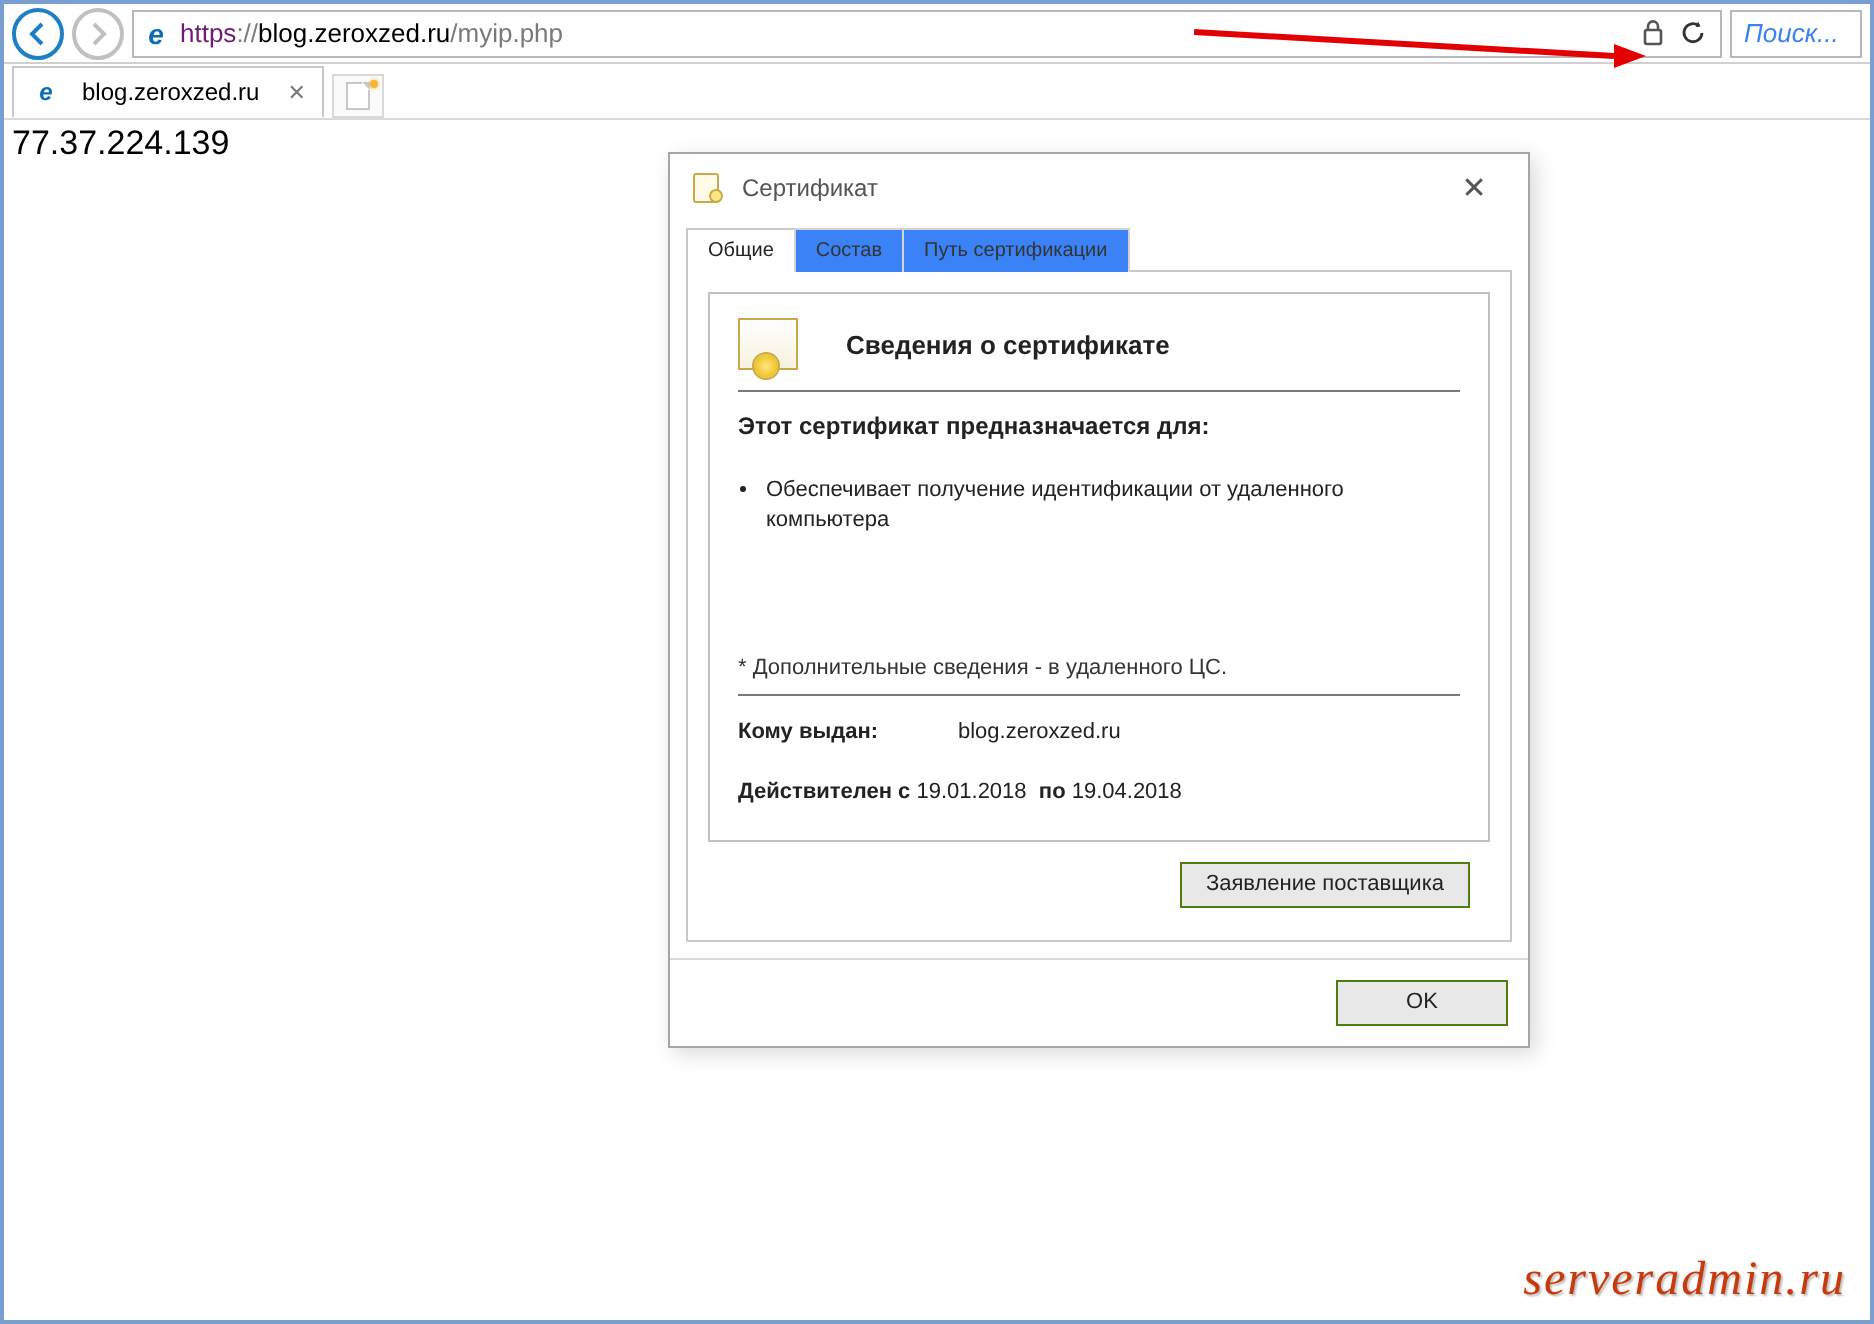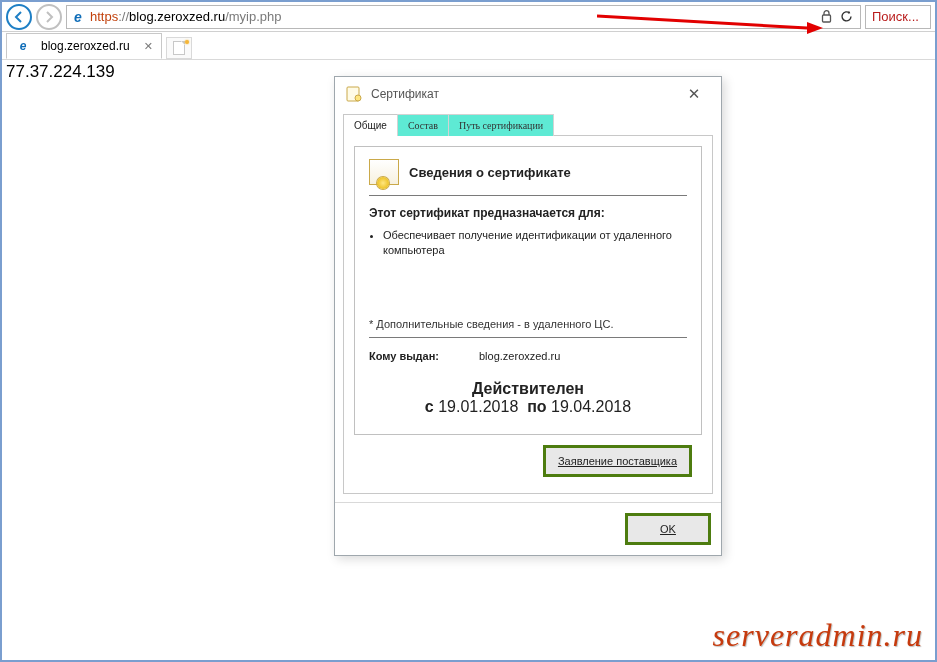--- a/index.html
+++ b/index.html
@@ -6,73 +6,73 @@
   body { font-family: "Segoe UI", Tahoma, sans-serif; font-size: 12px; background: #fff; }
   .frame { width: 937px; height: 662px; border: 2px solid #7a9ecf; position: relative; background: #fff; overflow: hidden; }
 
   
   .toolbar { height: 30px; display: flex; align-items: center; padding: 3px 4px; border-bottom: 1px solid #d0d0d0; gap: 4px; }
   .nav-circle { width: 26px; height: 26px; border-radius: 50%; border: 2px solid #1e7fc5; display:flex; align-items:center; justify-content:center; color:#1e7fc5; background:#fff; }
   .nav-circle.disabled { border-color:#c0c0c0; color:#c0c0c0; }
   .addr-bar { flex: 1; height: 24px; border: 1px solid #b8b8b8; display:flex; align-items:center; padding: 0 3px; background:#fff; }
   .ie-glyph { width:16px; text-align:center; color:#0f6db8; font-weight:bold; font-style:italic; font-size:14px; margin-right:4px;}
   .addr-text { flex:1; font-size: 13px; white-space: nowrap; overflow:hidden; }
-  .addr-text .https { color:#c2410c; }
+  .addr-text .https { color:#701a75; }
   .addr-text .muted { color:#7a7a7a; }
   .addr-right { display:flex; align-items:center; gap:6px; padding:0 4px; color:#555; }
   .icon-sm { width:14px; height:14px; display:inline-flex; align-items:center; justify-content:center; }
-  .search-box { height:24px; border:1px solid #b8b8b8; width:66px; padding:0 6px; display:flex; align-items:center; color:#b91c1c; font-size:13px; overflow:hidden; }
+  .search-box { height:24px; border:1px solid #b8b8b8; width:66px; padding:0 6px; display:flex; align-items:center; color:#3b82f6; font-size:13px; overflow:hidden;font-style:italic; }
 
   
   .tabrow { height:28px; display:flex; align-items:flex-end; padding-left:4px; border-bottom:1px solid #d9d9d9; }
   .tab { height:26px; border:1px solid #c8c8c8; border-bottom-color:#fff; background:#fff; display:flex; align-items:center; padding:0 8px; gap:6px; font-size:12px; position:relative; }
   .tab-close { color:#7a7a7a; font-size:11px; margin-left:8px; }
   .newtab { width:26px; height:22px; margin-left:4px; border:1px solid #d9d9d9; background:#fafafa; position:relative; }
   .newtab::after{ content:""; position:absolute; width:4px;height:4px; background:#f5b638; right:2px; top:2px; border-radius:50%; box-shadow:0 0 2px #f5b638;}
   .doc-glyph { display:inline-block; width:12px; height:14px; border:1px solid #c8c8c8; background:#fff; position:relative;}
   .doc-glyph::after{content:"";position:absolute; right:-1px; top:-1px; width:0;height:0;border-left:4px solid #fff;border-top:4px solid #c8c8c8;}
 
   
   .page { position:absolute; top:60px; left:4px; font-family: Liberation Sans, sans-serif; font-size:17px; }
 
   
   .arrow { position:absolute; top:7px; left:595px; pointer-events:none; }
 
   
-  .dialog { position:absolute; left:332px; top:74px; width:388px; border:1px solid #9fa7ad; background:#fff; box-shadow: 3px 3px 10px rgba(0,0,0,.15); font-size:11px; color:#222;}
+  .dialog { position:absolute; left:332px; top:74px; width:431px; border:1px solid #9fa7ad; background:#fff; box-shadow: 3px 3px 10px rgba(0,0,0,.15); font-size:11px; color:#222;}
   .dlg-title { height:34px; display:flex; align-items:center; padding:0 10px; background:#fff; border-bottom: none; }
   .dlg-title .ico { width:18px; height:18px; margin-right:8px; }
   .dlg-title .txt { flex:1; color:#555; font-size:12px;}
   .dlg-close { width:34px; height:24px; display:flex; align-items:center; justify-content:center; color:#555; font-size:15px; }
   .dlg-tabs { display:flex; padding:0 8px; margin-top:2px;}
   .dlg-tabs .t { padding:5px 10px; border:1px solid #c8c8c8; border-bottom:none; background:#fff; font-size:10px; position:relative; top:1px; }
-  .dlg-tabs .t.inactive { background:#5eead4; color:#333; border-color:#d3d3d3;font-family:Liberation Serif, serif;}
+  .dlg-tabs .t.inactive { background:#3b82f6; color:#333; border-color:#d3d3d3;}
   .dlg-tabs .t:not(:first-child){ margin-left:-1px;}
   .dlg-body-frame { margin:0 8px 8px 8px; border:1px solid #c8c8c8; padding:10px 10px 14px 10px; }
   .cert-box { border:1px solid #c0c0c0; padding:12px 14px 18px 14px; }
-  .cert-head { display:flex; align-items:center; gap:10px; border-bottom:1px solid #7a7a7a; padding-bottom:10px; margin-bottom:10px; }
+  .cert-head { display:flex; align-items:center; gap:24px; border-bottom:1px solid #7a7a7a; padding-bottom:10px; margin-bottom:10px; }
   .cert-icon { width:30px; height:26px; position:relative; }
   .cert-icon .sheet{ position:absolute; inset:0; background:linear-gradient(#fff,#f7f1df); border:1px solid #caa94a;}
   .cert-icon .ribbon{ position:absolute; width:12px;height:12px;border-radius:50%; background:radial-gradient(#ffe680,#e4b200); left:8px; bottom:-4px; box-shadow:0 0 0 1px #caa94a;}
   .cert-title { font-weight:bold; font-size:13px;}
-  .purpose-hd { font-weight:bold; font-size:12px; margin-bottom:8px;}
+  .purpose-hd { font-weight:bold; font-size:12px; margin-bottom:18px;}
   .purpose-list { font-size:11px; padding-left:14px; margin-bottom:60px;}
   .purpose-list li { list-style: disc; margin-bottom:2px; line-height:1.35;}
   .footnote { font-size:11px; color:#333; border-bottom:1px solid #7a7a7a; padding-bottom:7px; margin-bottom:12px;}
   .row { display:flex; margin:10px 0; font-size:11px;}
   .row .lbl { width:110px; font-weight:bold;}
   .row .val { flex:1;}
-  .validity { text-align:center; font-size:16px; margin-top:18px;}
+  .validity { text-align:left; font-size:11px; margin-top:18px;}
   .validity b { font-weight:bold;}
   .dlg-actions { display:flex; justify-content:flex-end; padding:10px 10px 2px 10px;}
-  .btn { min-width:80px; height:23px; font-size:11px; border:3px solid #4d7c0f; background:#e8e8e8; padding:13px 12px; display:flex; align-items:center; justify-content:center;text-decoration:underline;}
+  .btn { min-width:80px; height:23px; font-size:11px; border:1px solid #4d7c0f; background:#e8e8e8; padding:0 12px; display:flex; align-items:center; justify-content:center;}
   .dlg-footer { border-top:1px solid #d9d9d9; padding:10px; display:flex; justify-content:flex-end;}
 
   
-  .watermark { position:absolute; right:12px; bottom:6px; font-family: Georgia, "Times New Roman", serif; font-size:32px; font-style:italic; color:#c63a0e; text-shadow: 1px 1px 1px rgba(0,0,0,.25), 0 0 1px #ffe8da; letter-spacing:1px;}
+  .watermark { position:absolute; right:12px; bottom:6px; font-family: Georgia, "Times New Roman", serif; font-size:24px; font-style:italic; color:#c63a0e; text-shadow: 1px 1px 1px rgba(0,0,0,.25), 0 0 1px #ffe8da; letter-spacing:1px;}
 </style>
 </head>
 <body>
 
 <div class="frame">
 
   <div class="toolbar">
     <div class="nav-circle">
       <svg width="12" height="12" viewBox="0 0 12 12">
           <path d="M8 1 L3 6 L8 11" fill="none" stroke="currentColor" stroke-width="2"></path>

